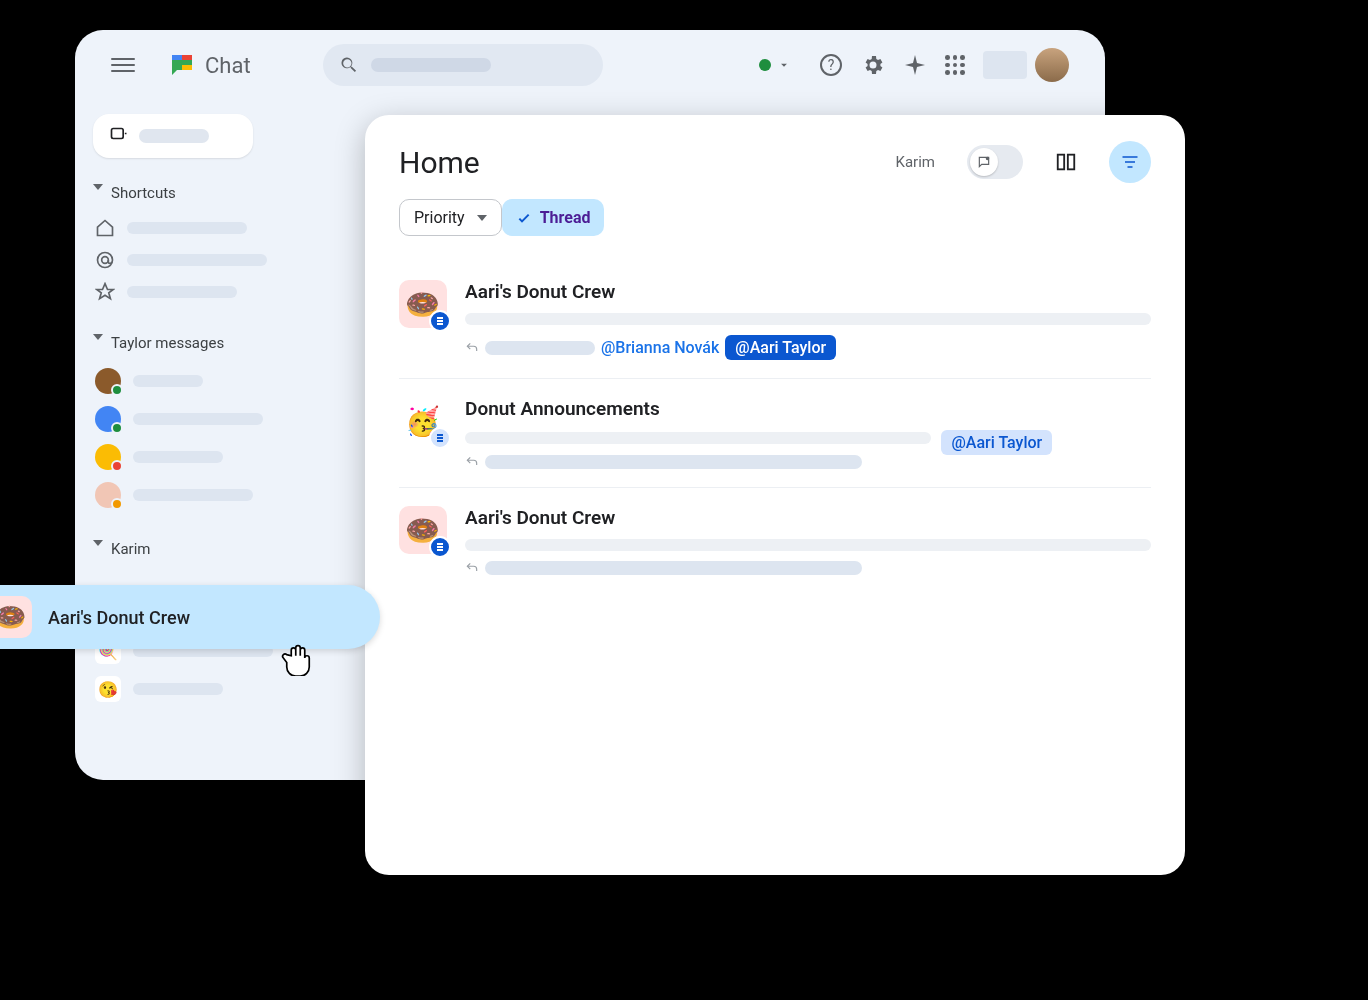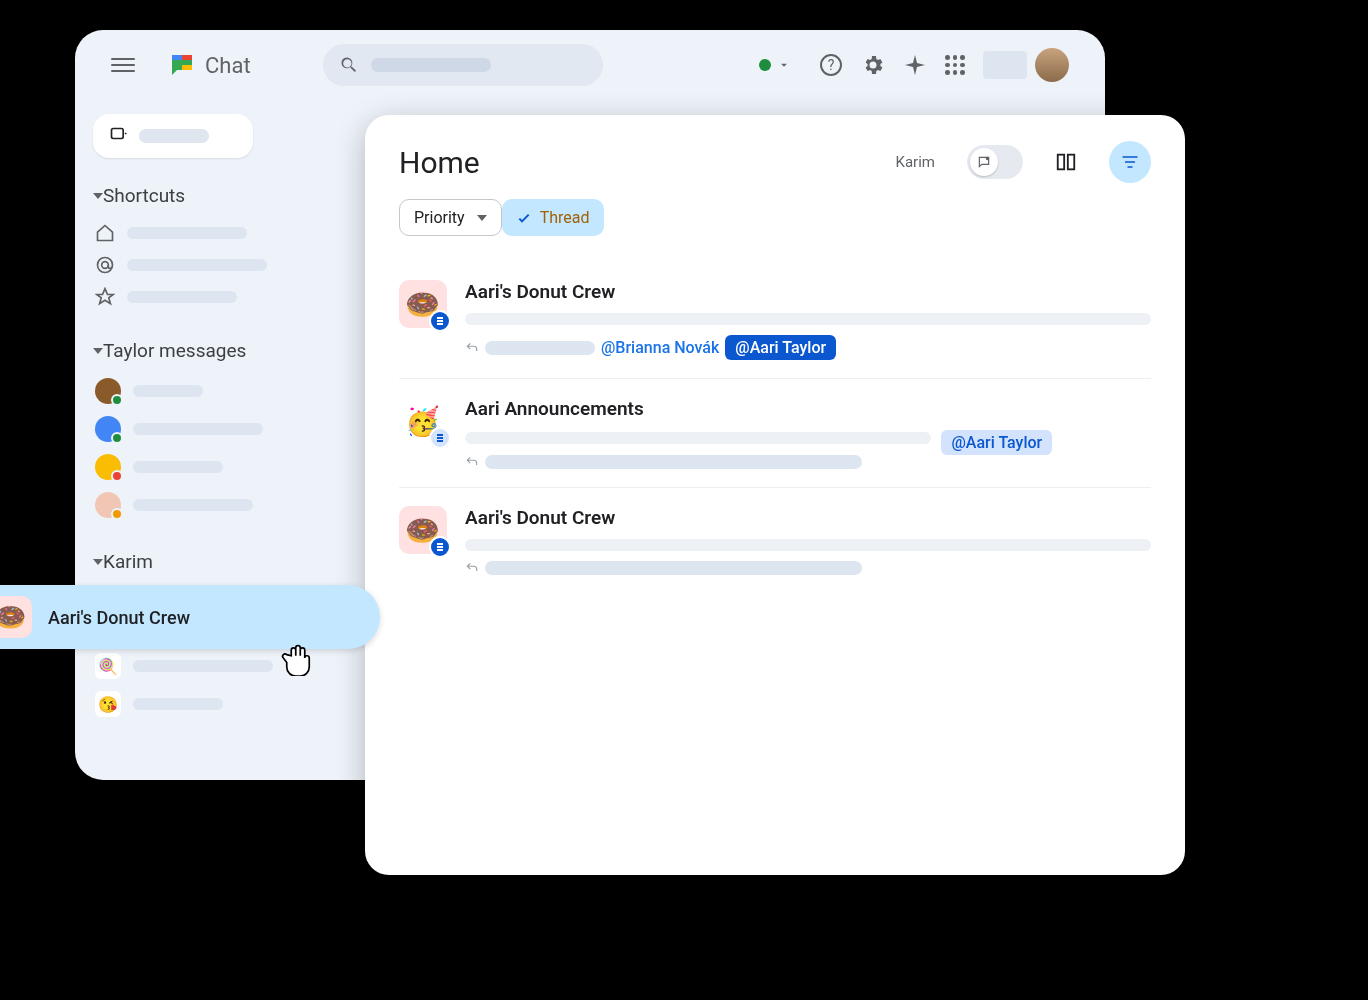--- a/index.html
+++ b/index.html
@@ -21,21 +21,21 @@
 .apps-grid{width:20px;height:20px;display:grid;grid-template-columns:repeat(3,1fr);gap:3px;cursor:pointer}
 .apps-grid span{background:#5f6368;border-radius:50%}
 .acct{display:flex;align-items:center;gap:8px}
 .acct-ph{width:44px;height:28px;background:#dde5f0;border-radius:4px}
 .avatar{width:34px;height:34px;border-radius:50%;background:linear-gradient(#c8a37e,#8b6b4a)}
 .body{display:flex;flex:1}
 .sidebar{width:280px;padding:14px 10px 14px 18px;position:relative}
 .newchat{display:flex;align-items:center;gap:10px;background:#fff;border-radius:16px;padding:12px 16px;width:160px;box-shadow:0 1px 2px rgba(0,0,0,.1)}
 .newchat-ph{width:70px;height:14px;background:#e0e6ef;border-radius:8px}
 .section{margin-top:26px}
-.section-hdr{display:flex;align-items:center;font-size:19px;color:#3c4043;cursor:pointer;margin-bottom:10px}
+.section-hdr{display:flex;gap:8px;font-size:15px;color:#3c4043;cursor:pointer;margin-bottom:10px}
 .caret{width:0;height:0;border-left:5px solid transparent;border-right:5px solid transparent;border-top:6px solid #5f6368}
 .sc-item,.dm-item,.sp-item{display:flex;align-items:center;gap:12px;padding:6px 2px;cursor:pointer}
 .sc-icon{width:20px;height:20px;stroke:#5f6368;fill:none;stroke-width:2}
 .ph{height:12px;background:#dde5f0;border-radius:8px}
 .dm-av{width:26px;height:26px;border-radius:50%;position:relative}
 .dm-badge{position:absolute;bottom:-2px;right:-2px;width:12px;height:12px;border:2px solid #eef3fa;border-radius:50%}
 .sp-av{width:26px;height:26px;border-radius:6px;display:flex;align-items:center;justify-content:center;font-size:16px}
 .space-pill{position:absolute;left:-30px;top:585px;width:410px;height:64px;background:#c2e7ff;border-radius:32px;display:flex;align-items:center;padding:0 20px;gap:16px;box-shadow:0 2px 6px rgba(0,0,0,.15);cursor:grab;z-index:5}
 .space-pill .donut{width:42px;height:42px;border-radius:10px;background:#ffe1e1;display:flex;align-items:center;justify-content:center;font-size:26px}
 .space-pill-label{font-size:18px;font-weight:500;color:#202124}
@@ -46,21 +46,21 @@
 .main-title{font-size:30px;color:#202124;flex:1}
 .unread{display:flex;align-items:center;gap:8px;font-size:15px;color:#5f6368}
 .toggle{width:56px;height:34px;background:#e6eaf0;border-radius:18px;display:flex;align-items:center;padding:3px;cursor:pointer}
 .toggle-knob{width:28px;height:28px;background:#fff;border-radius:50%;box-shadow:0 1px 2px rgba(0,0,0,.2);display:flex;align-items:center;justify-content:center}
 .cols-icon{width:22px;height:22px;stroke:#202124;stroke-width:2;fill:none;cursor:pointer}
 .filter-bubble{width:42px;height:42px;background:#c2e7ff;border-radius:50%;display:flex;align-items:center;justify-content:center;cursor:pointer}
 .filter-bubble svg{width:20px;height:20px;fill:#0b57d0}
 .chips{display:flex;margin-top:16px}
 .chip{display:flex;align-items:center;gap:8px;padding:8px 14px;border-radius:10px;font-size:16px;cursor:pointer}
 .chip.outline{border:1px solid #c4c7cc;color:#202124}
-.chip.active{background:#c2e7ff;color:#a16207;font-weight:400}
+.chip.active{background:#c2e7ff;color:#4c1d95;font-weight:700}
 .check{width:16px;height:16px;stroke:#0b57d0;stroke-width:3;fill:none}
 .chev{width:0;height:0;border-left:5px solid transparent;border-right:5px solid transparent;border-top:6px solid #5f6368;margin-left:4px}
 .conv-list{margin-top:26px}
 .conv{display:flex;gap:18px;padding:18px 0;border-bottom:1px solid #eceff3}
 .conv:last-child{border-bottom:none}
 .conv-av{width:48px;height:48px;position:relative;flex-shrink:0}
 .conv-av .sq{width:48px;height:48px;border-radius:10px;background:#ffe1e1;display:flex;align-items:center;justify-content:center;font-size:28px}
 .conv-av .badge{position:absolute;bottom:-4px;right:-4px;width:22px;height:22px;background:#0b57d0;border-radius:50%;border:2px solid #fff;display:flex;align-items:center;justify-content:center}
 .conv-av .badge svg{width:12px;height:12px;fill:#fff}
 .group-av{width:48px;height:48px;display:grid;grid-template-columns:1fr 1fr;gap:2px}
@@ -295,21 +295,21 @@
       <div class="conv">
         <div class="conv-av">
           <div class="sq" style="background: rgb(255, 255, 255);">🥳</div>
           <div class="badge" style="background: rgb(211, 227, 253);">
             <svg viewBox="0 0 24 24">
               <path d="M6 4h12v4H6zM6 10h12v4H6zM6 16h12v4H6z" fill="#0b57d0"></path>
             </svg>
           </div>
         </div>
         <div class="conv-body">
-          <div class="conv-title">Aari Announcements</div>
+          <div class="conv-title">Donut Announcements</div>
           <div style="display: flex; align-items: center; gap: 10px;">
             <div class="line" style="width: 68%;"></div>
             <span class="mention chip-light">@Aari Taylor</span>
           </div>
           <div class="subline">
             <svg class="reply-ic" viewBox="0 0 24 24">
               <path d="M9 14l-5-5 5-5"></path>
               <path d="M4 9h11a5 5 0 0 1 5 5v3"></path>
             </svg>
             <div class="ph" style="width: 55%; height: 14px;"></div>

